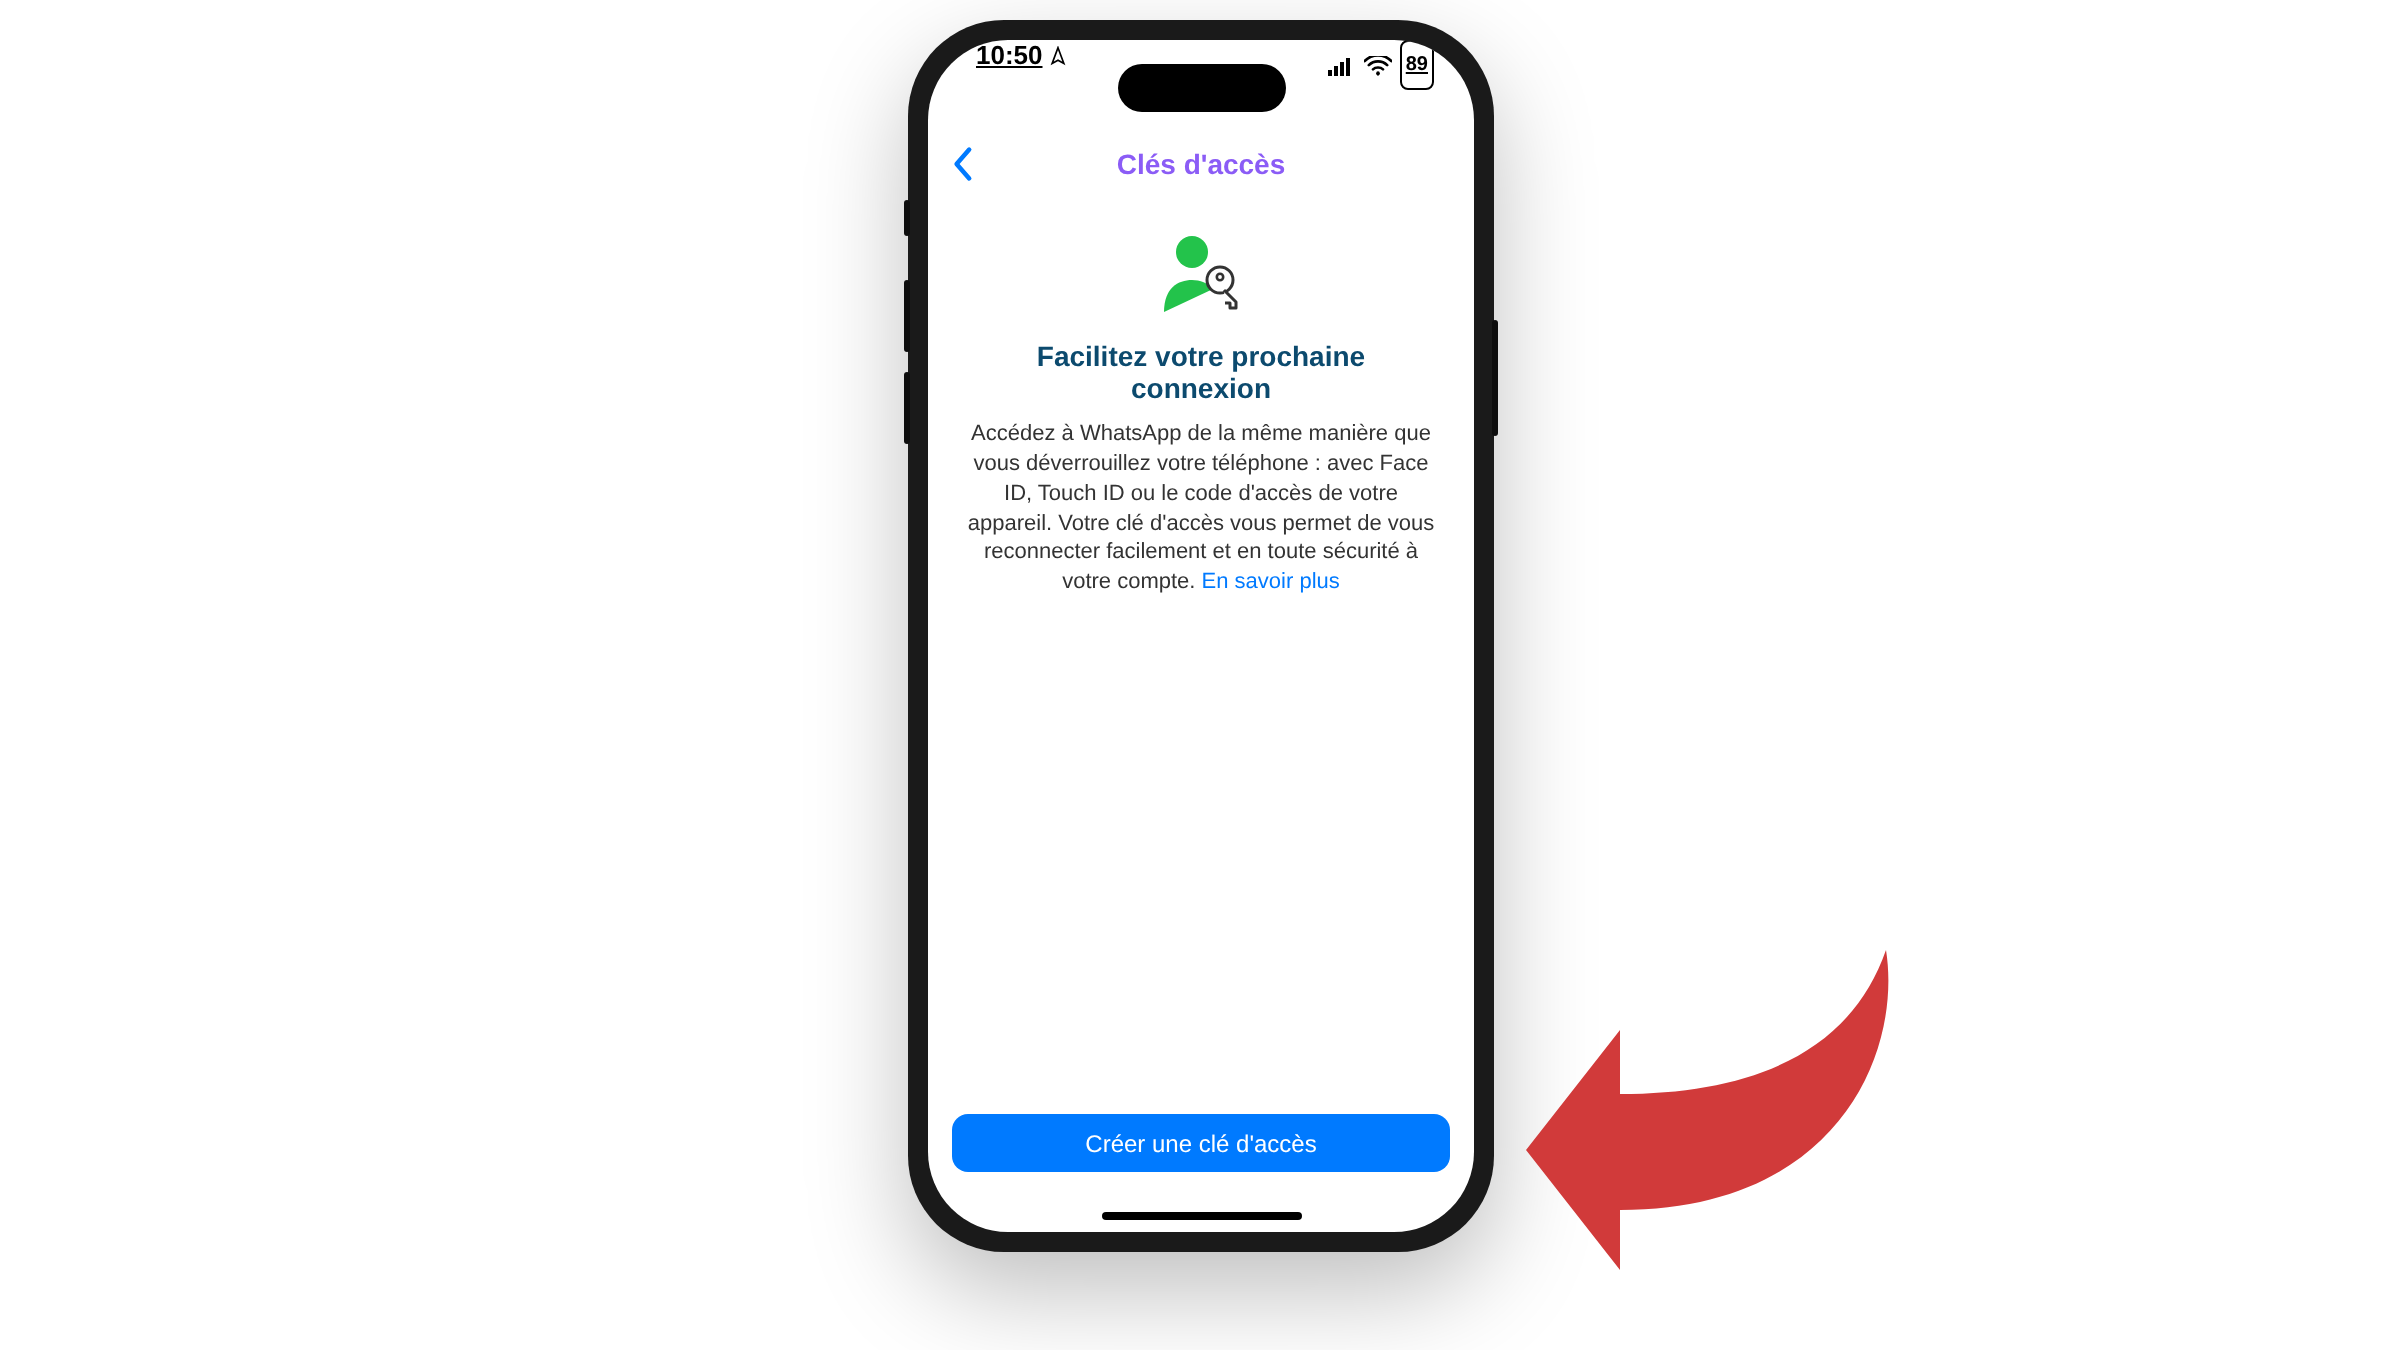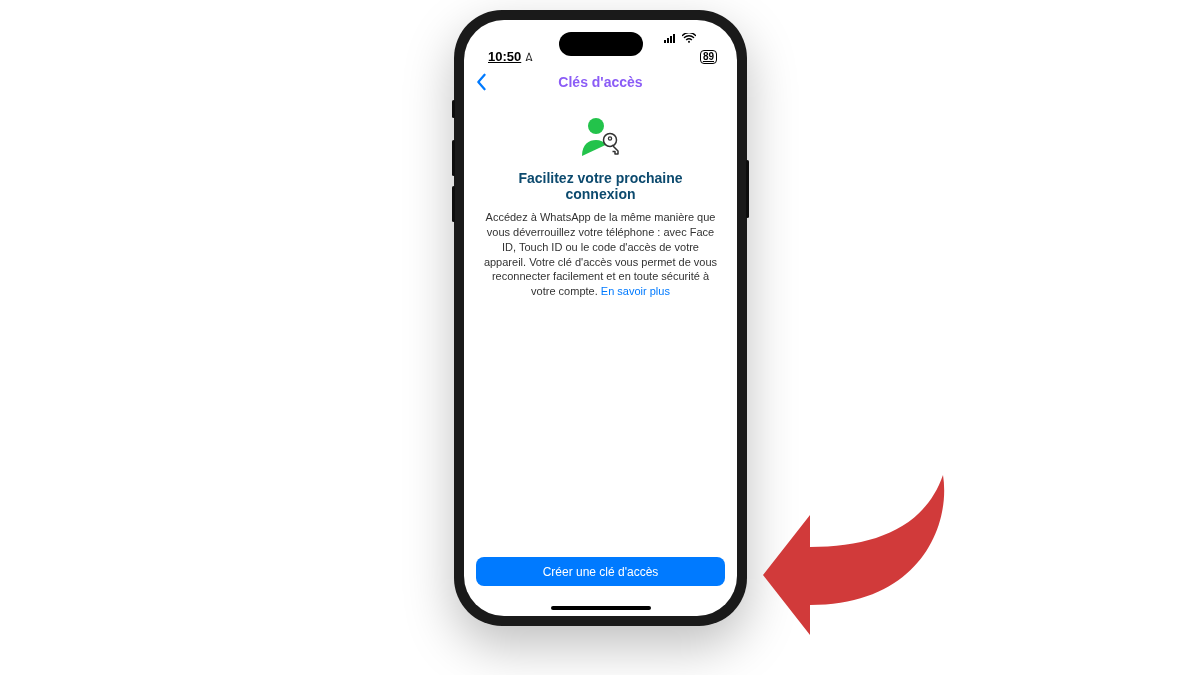--- a/index.html
+++ b/index.html
@@ -46,43 +46,42 @@
       width: 84px;
       height: 24px;
       background: #000;
       border-radius: 14px;
       z-index: 10;
     }
     
     .status-bar {
       height: 44px;
       display: flex;
-      align-items: flex-end;
+      align-items: flex-start;
       justify-content: space-between;
       padding: 0 20px 0 24px;
       font-size: 13px;
       font-weight: 600;
       color: #000;
       position: relative;
       text-decoration: underline;
     }
     .status-left { display: flex; align-items: center; gap: 3px; }
     .status-right { display: flex; align-items: center; gap: 4px; }
     .nav-icon { width: 10px; height: 10px; }
     .battery-box {
       display: inline-flex;
       align-items: center;
       border: 1px solid #000;
       border-radius: 4px;
       padding: 0 2px;
       font-size: 10px;
       font-weight: 700;
-      height: 14px;
+      height: 25px;
       line-height: 12px;
-      margin-top: 38px;
     }
     
     .nav-header {
       height: 36px;
       display: flex;
       align-items: center;
       justify-content: center;
       position: relative;
       border-bottom: 0.5px solid rgba(0,0,0,0);
     }

